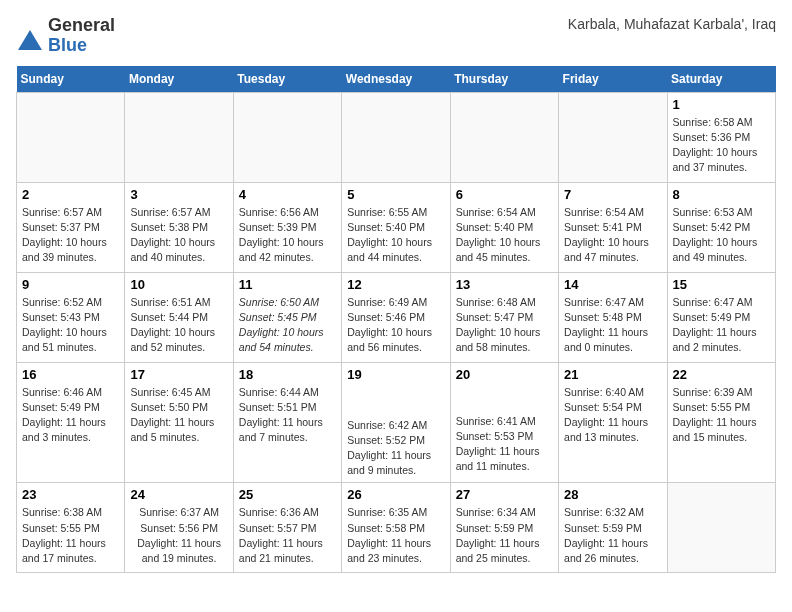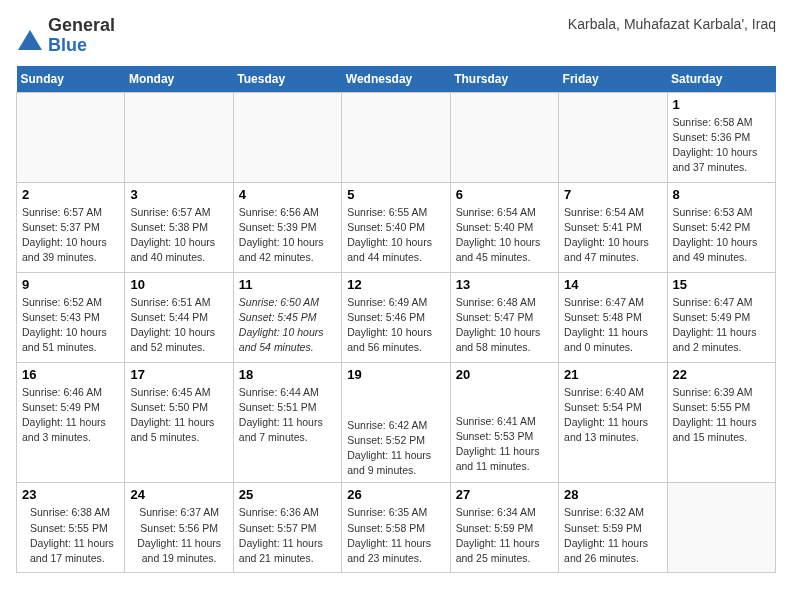--- a/index.html
+++ b/index.html
@@ -259,21 +259,21 @@
         <td>
           <div class="day-num">22</div>
           <div class="day-info" style="white-space: pre-line;">Sunrise: 6:39 AM
 Sunset: 5:55 PM
 Daylight: 11 hours and 15 minutes.</div>
         </td>
       </tr>
       <tr>
         <td>
           <div class="day-num">23</div>
-          <div class="day-info" style="white-space: pre-line; margin-left: 8px;">Sunrise: 6:38 AM
+          <div class="day-info" style="white-space: pre-line;">Sunrise: 6:38 AM
 Sunset: 5:55 PM
 Daylight: 11 hours and 17 minutes.</div>
         </td>
         <td>
           <div class="day-num">24</div>
           <div class="day-info" style="white-space: pre-line; text-align: center;">Sunrise: 6:37 AM
 Sunset: 5:56 PM
 Daylight: 11 hours and 19 minutes.</div>
         </td>
         <td>

